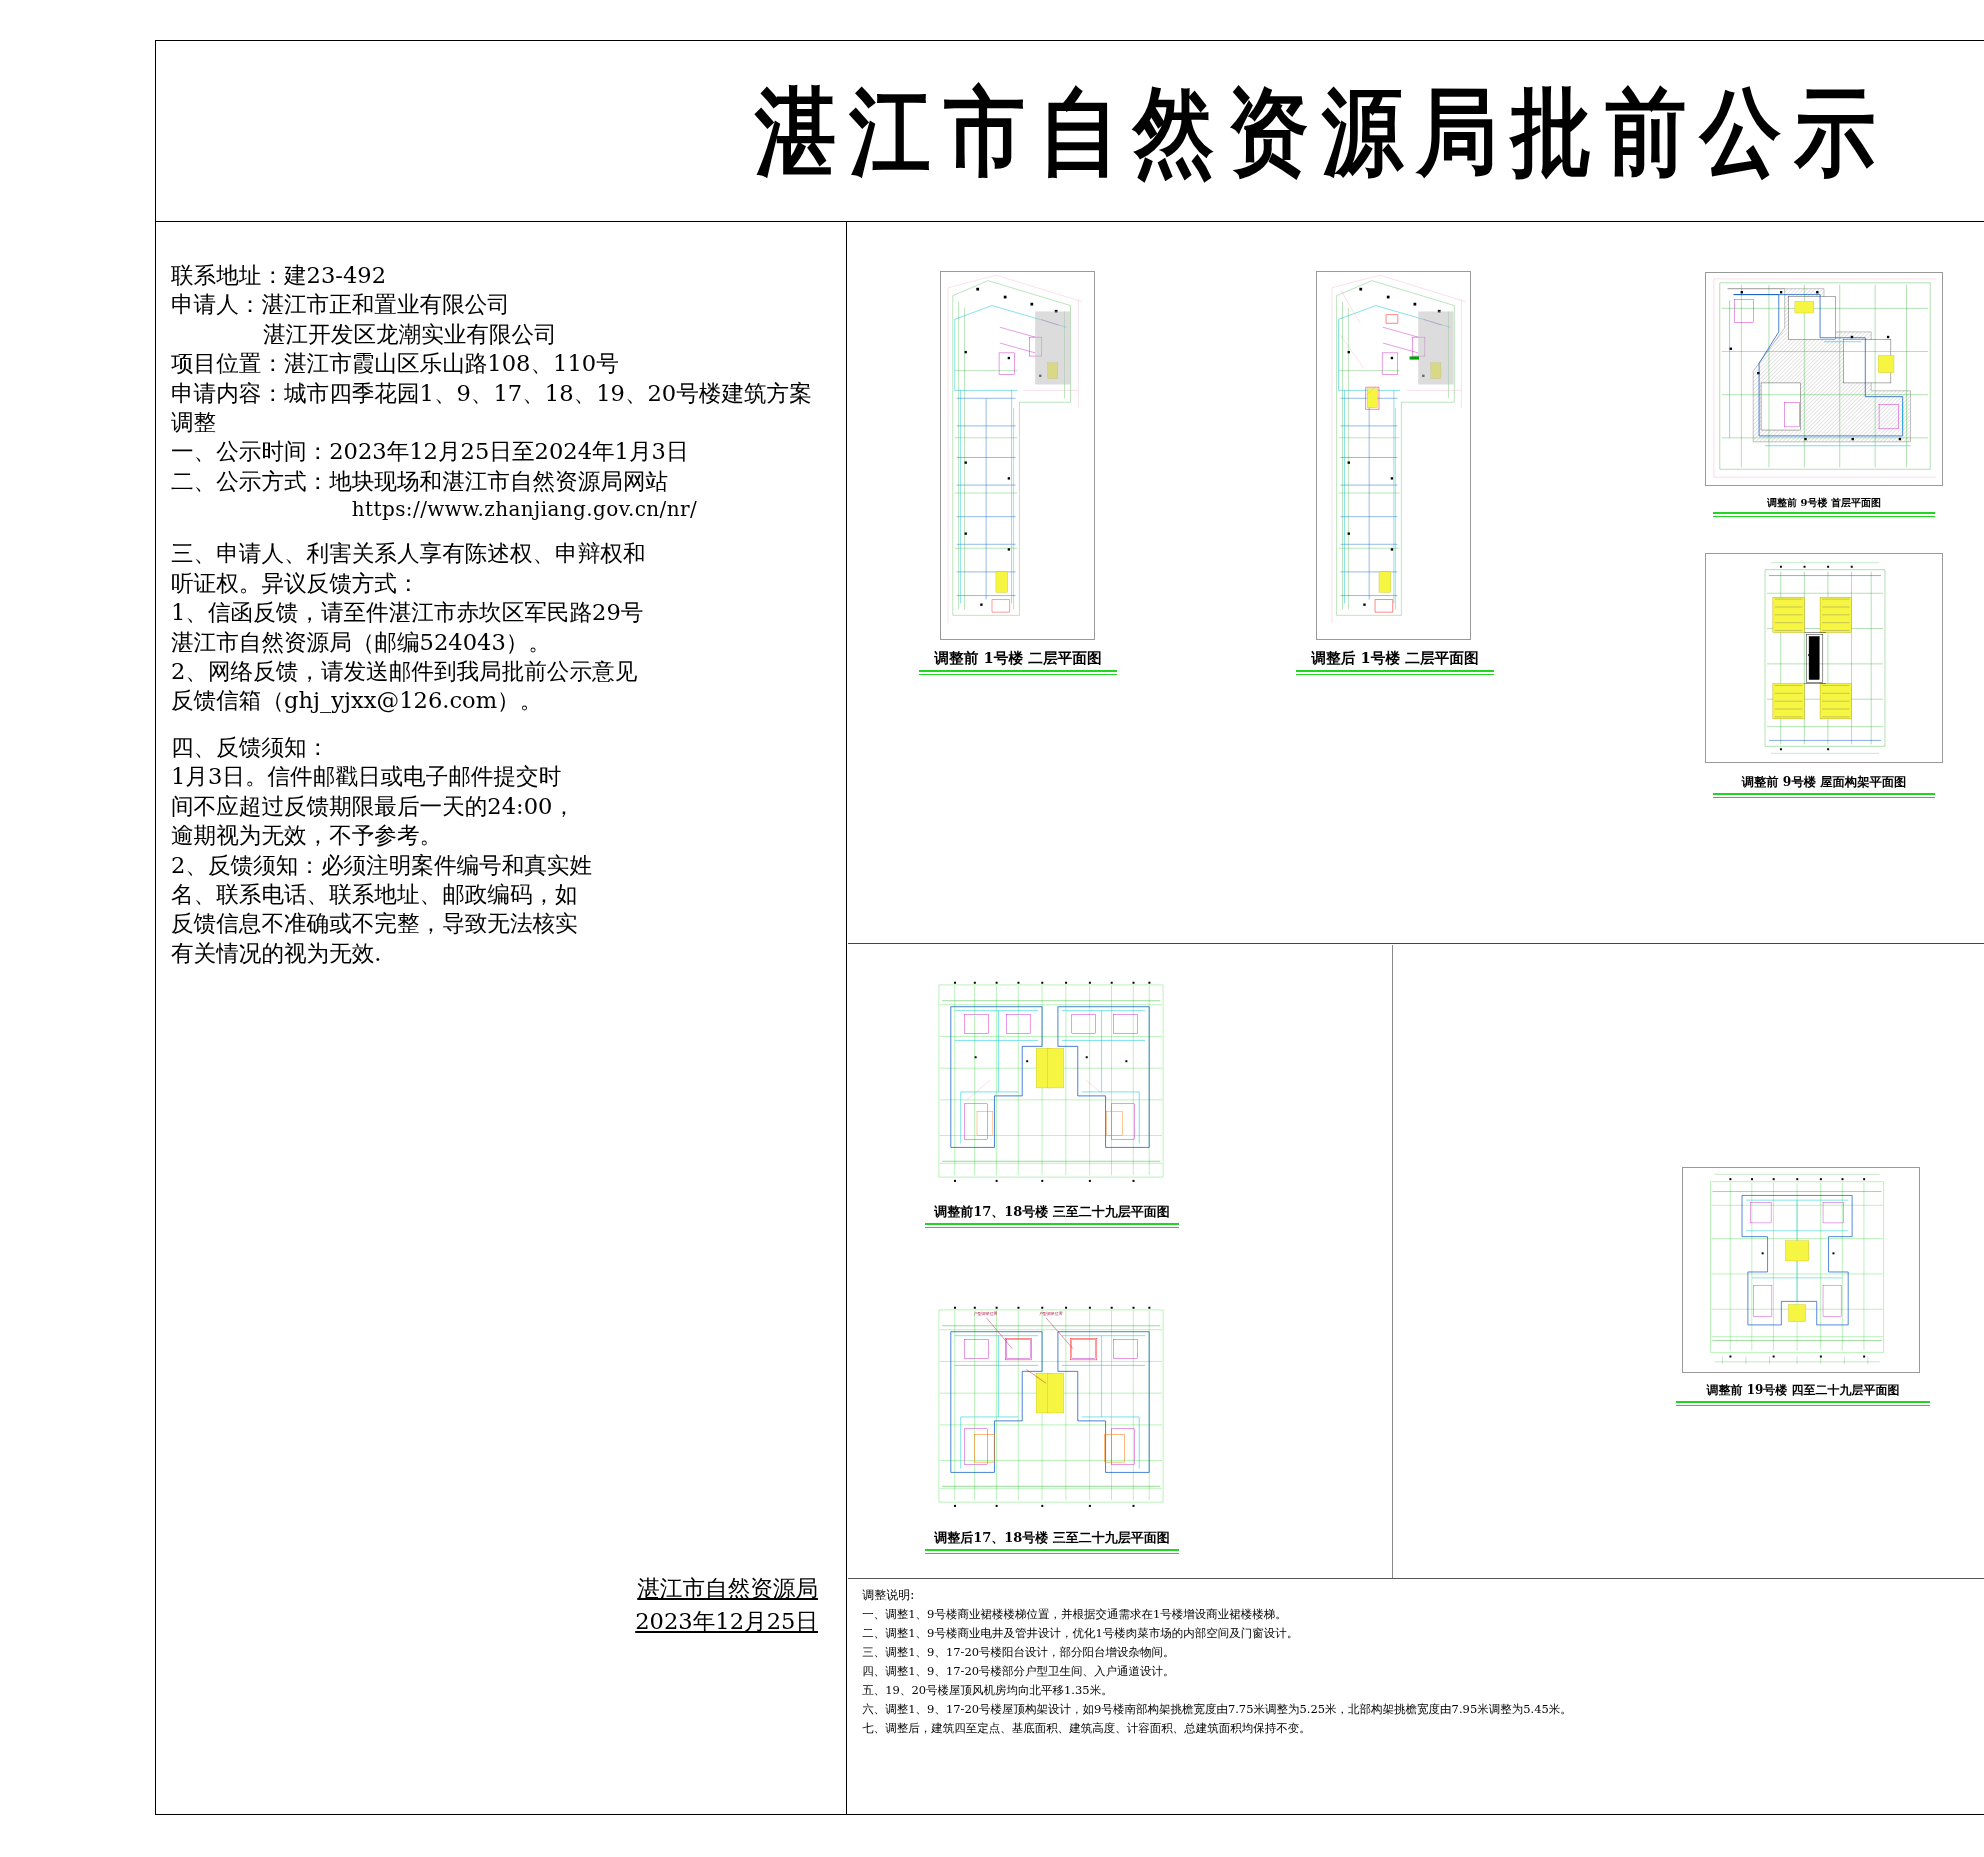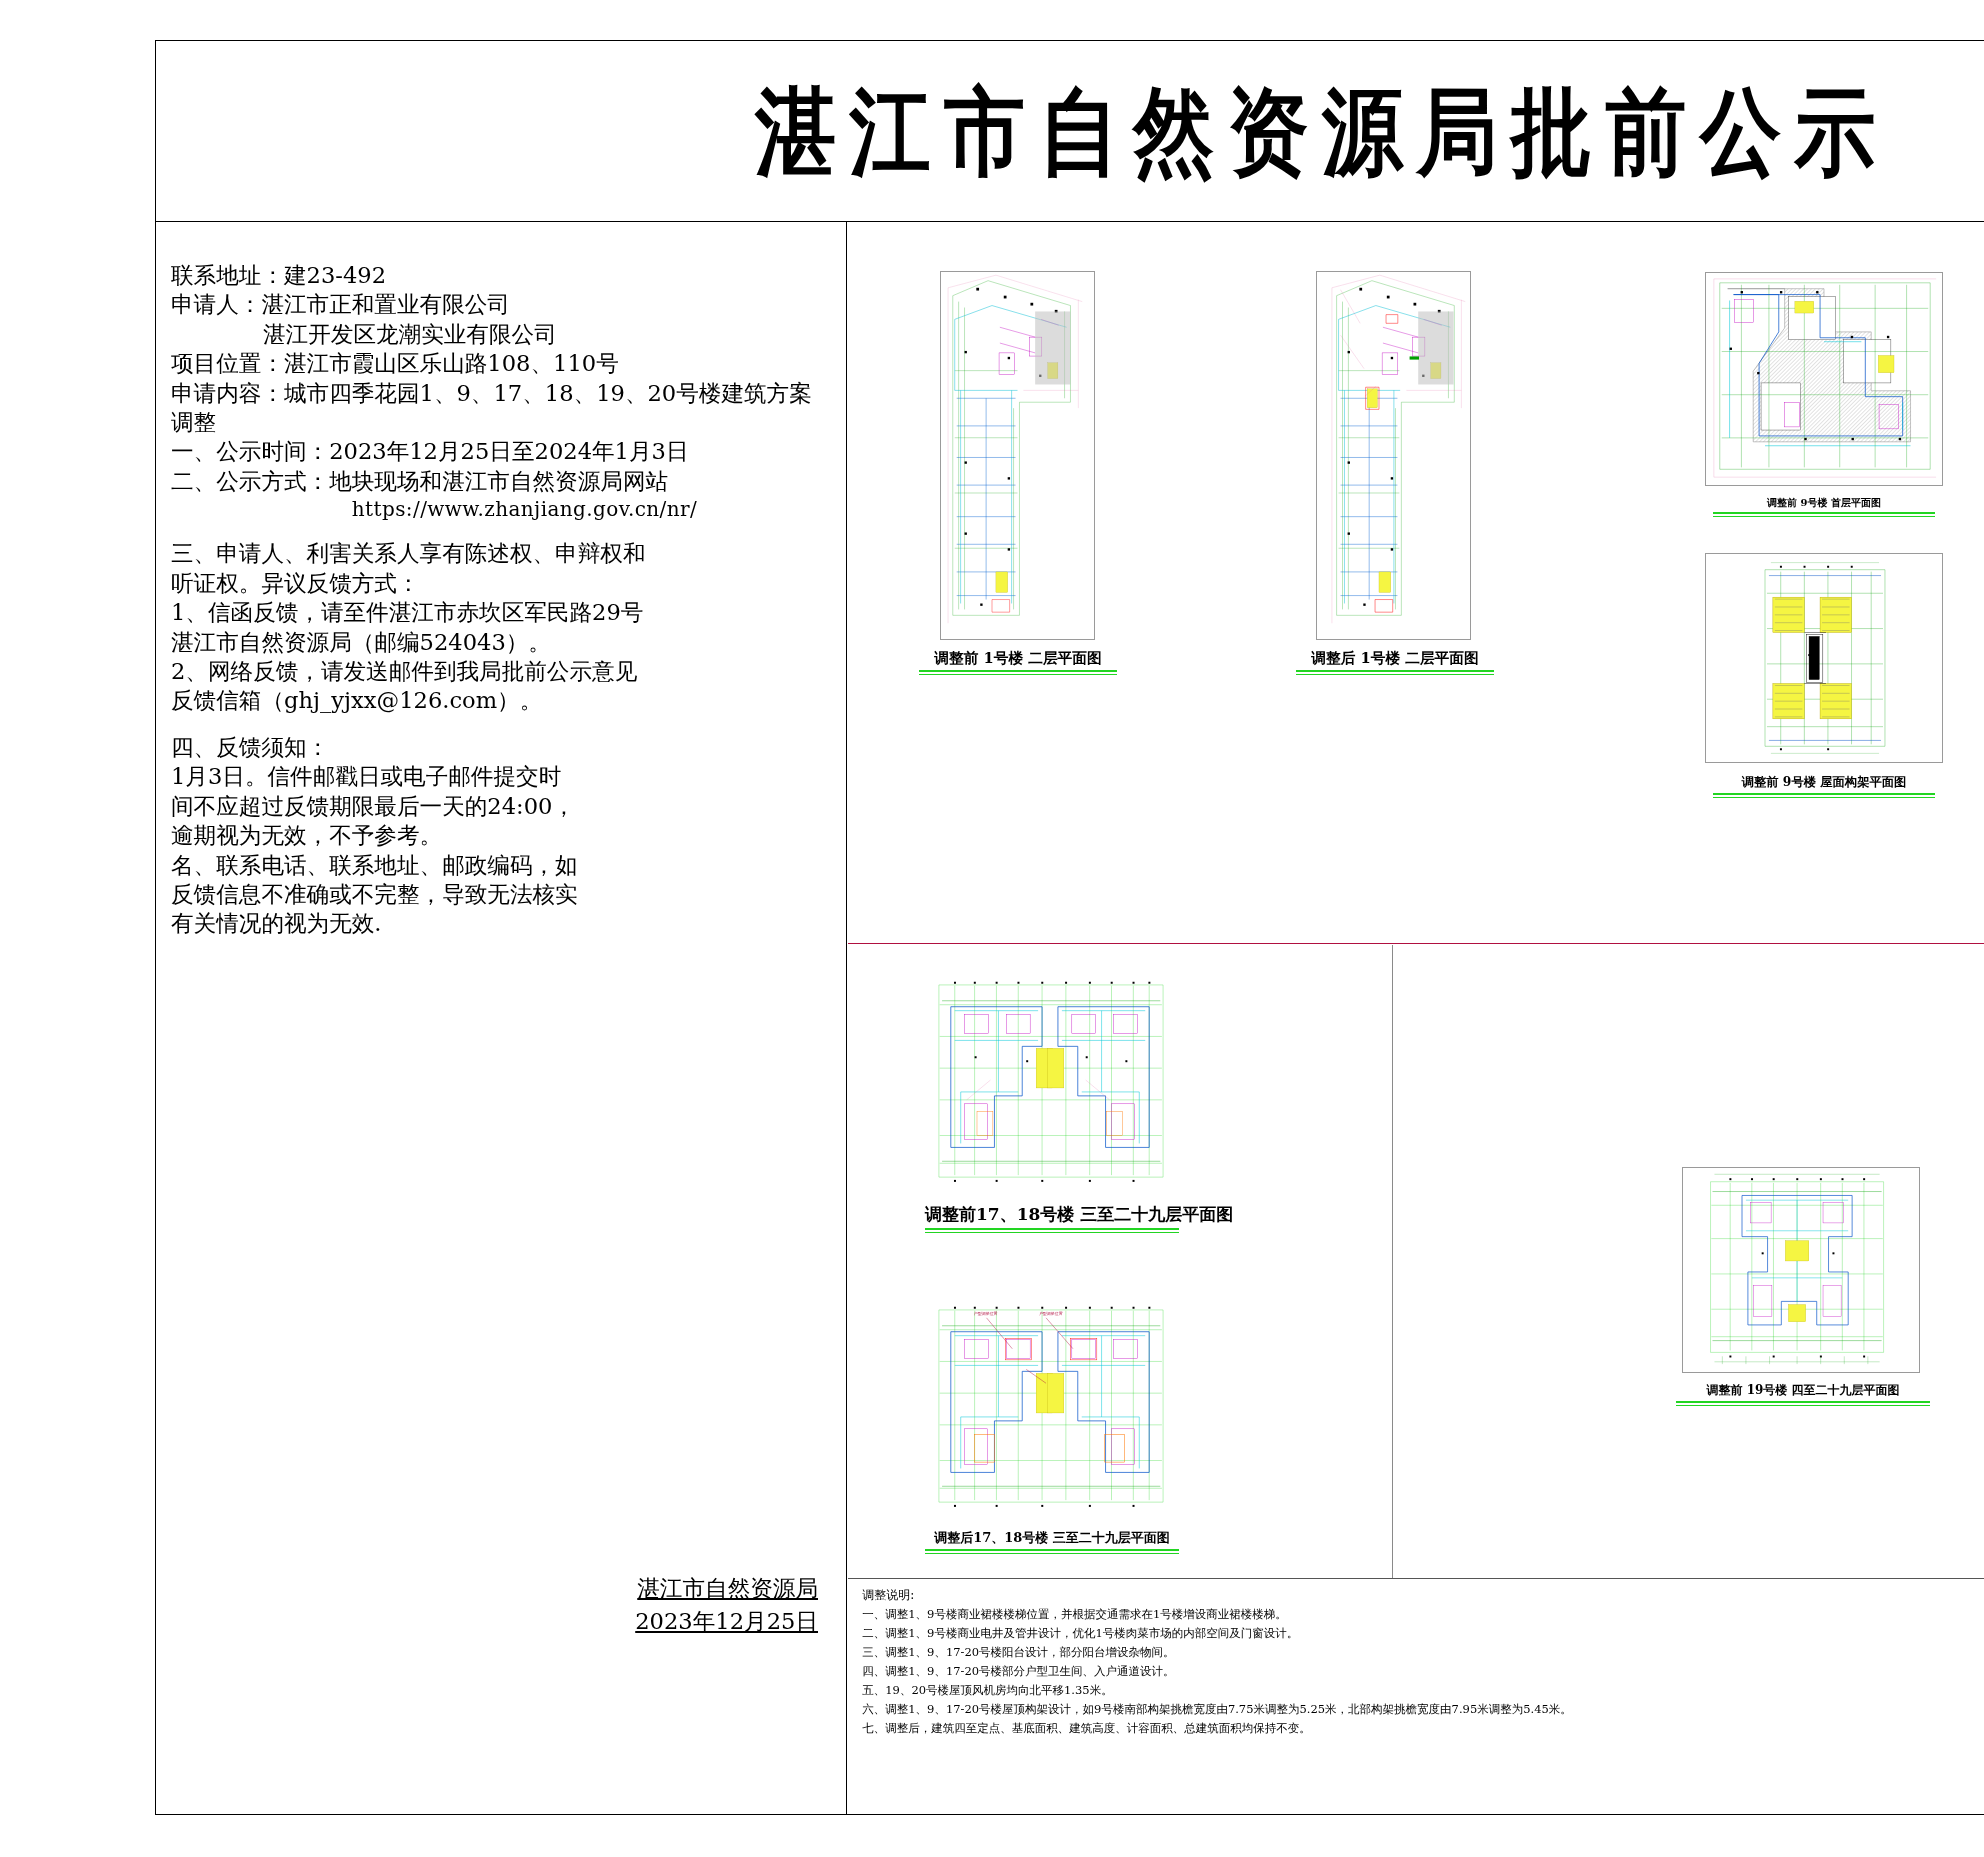--- a/index.html
+++ b/index.html
@@ -124,20 +124,21 @@
         <p>听证权。异议反馈方式：</p>
         <p>1、信函反馈，请至件湛江市赤坎区军民路29号</p>
         <p>湛江市自然资源局（邮编524043）。</p>
         <p>2、网络反馈，请发送邮件到我局批前公示意见</p>
         <p class="mail">反馈信箱（ghj_yjxx@126.com）。</p>
         <div class="gap"></div>
         <p>四、反馈须知：</p>
         <p> 1月3日。信件邮戳日或电子邮件提交时</p>
         <p>间不应超过反馈期限最后一天的24:00，</p>
         <p>逾期视为无效，不予参考。</p>
+        <p>2、反馈须知：必须注明案件编号和真实姓</p>
         <p>名、联系电话、联系地址、邮政编码，如</p>
         <p>反馈信息不准确或不完整，导致无法核实</p>
         <p>有关情况的视为无效.</p>
       </div>
       <div class="sign">
         <div>湛江市自然资源局</div>
         <div>2023年12月25日</div>
       </div>
     </div>
 
@@ -438,21 +439,21 @@
               <g stroke="#e060a0" stroke-width="0.7" fill="none" opacity="0.75">
                 <path d="M100 310 L160 260 M460 310 L400 260"></path>
               </g>
               <g stroke="#ff7700" stroke-width="1" fill="none">
                 <rect x="126" y="340" width="40" height="60"></rect>
                 <rect x="452" y="340" width="40" height="60"></rect>
               </g>
             </svg>
           </div>
         </div>
-        <div class="cap" style="left:77px;top:258px;width:254px;font-size:17px;">
+        <div class="cap" style="left:77px;top:258px;width:254px;font-size:13px;">
           <span class="t">调整前17、18号楼  三至二十九层平面图</span>
           <span class="ul"></span><span class="ul2"></span>
         </div>
 
         <div class="panel" style="left:79px;top:357px;width:246px;height:214px;border:0;">
           <div class="cad">
             <svg viewBox="0 0 620 540" preserveAspectRatio="none">
               <g stroke="#00d000" stroke-width="0.7" fill="none">
                 <path d="M30 20 L595 20 M30 20 L30 505 M30 505 L595 505 M595 20 L595 505"></path>
                 <path d="M70 22 L70 500 M120 22 L120 500 M175 22 L175 500 M230 22 L230 500 M290 22 L290 500 M350 22 L350 500 M410 22 L410 500 M465 22 L465 500 M520 22 L520 500 M560 22 L560 500"></path>

